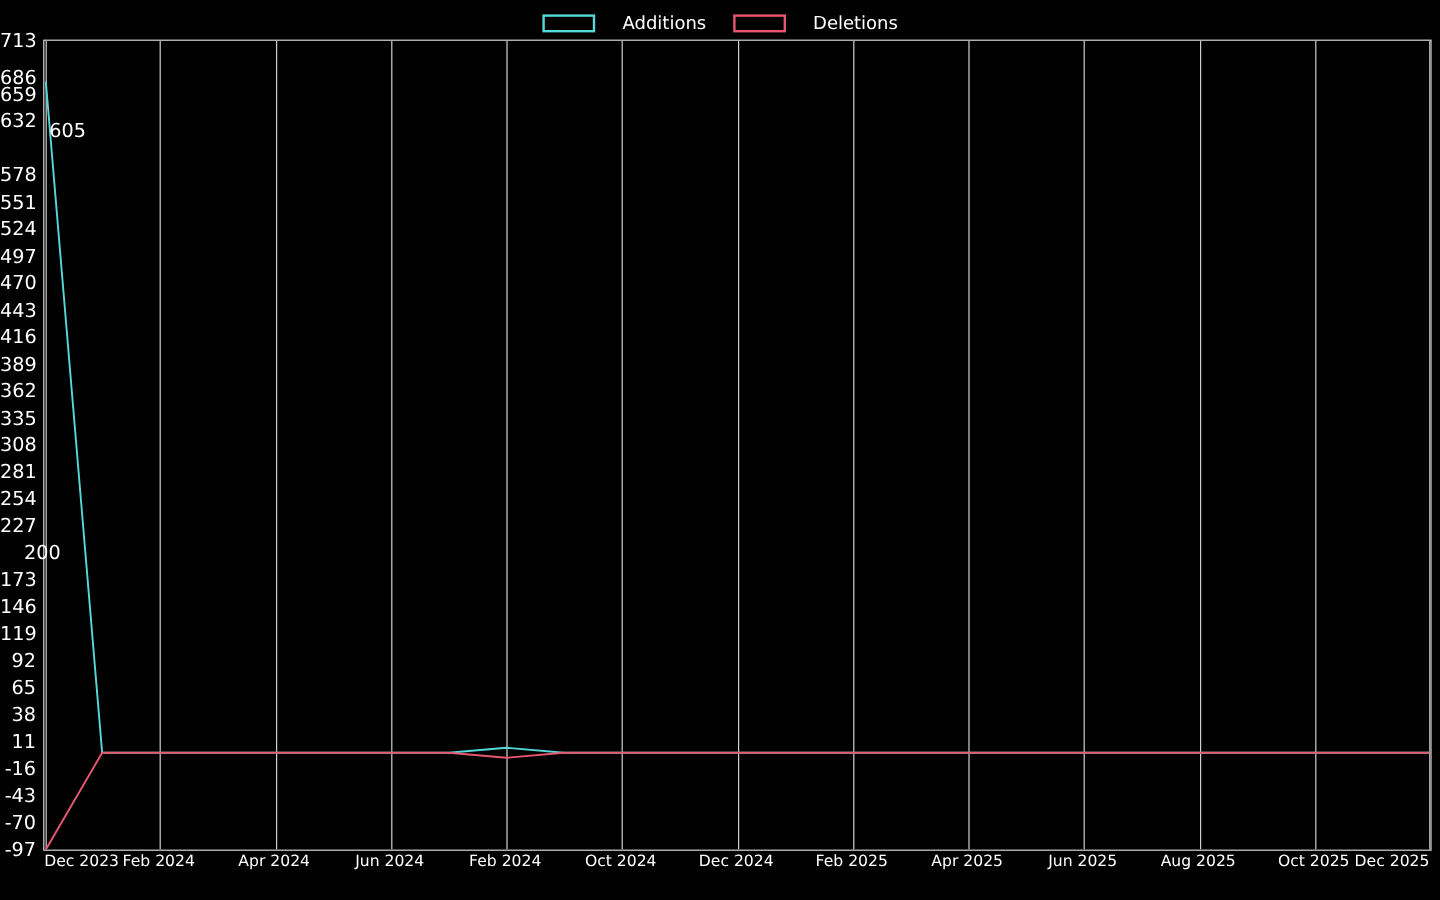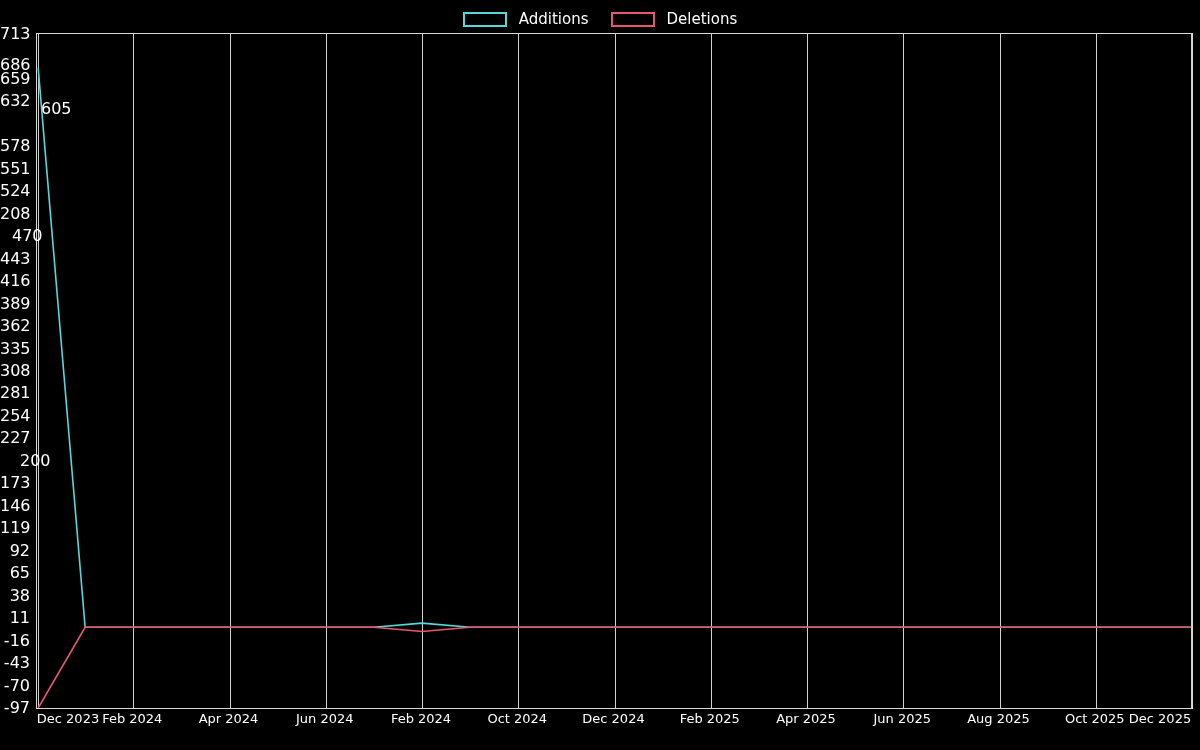--- a/index.html
+++ b/index.html
@@ -28,21 +28,21 @@
     width: 1200px;
     height: 26px;
     display: flex;
     align-items: center;
     justify-content: center;
     gap: 22px;
   }
   .legend-entry {
     display: flex;
     align-items: center;
-    gap: 12px;
+    gap: 23px;
   }
   .legend-swatch {
     width: 44px;
     height: 15px;
     box-sizing: border-box;
     border: 2px solid #ffffff;
     background: transparent;
   }
   .legend-label {
     font-size: 15px;
@@ -166,22 +166,22 @@
       <div class="ytick" style="top: 427.867px; padding-left: 20px;">200</div>
       <div class="ytick" style="top: 405.4px;">227</div>
       <div class="ytick" style="top: 382.933px;">254</div>
       <div class="ytick" style="top: 360.467px;">281</div>
       <div class="ytick" style="top: 338px;">308</div>
       <div class="ytick" style="top: 315.533px;">335</div>
       <div class="ytick" style="top: 293.067px;">362</div>
       <div class="ytick" style="top: 270.6px;">389</div>
       <div class="ytick" style="top: 248.133px;">416</div>
       <div class="ytick" style="top: 225.667px;">443</div>
-      <div class="ytick" style="top: 203.2px; padding-left: 12px;">470</div>
-      <div class="ytick" style="top: 180.733px;">208</div>
+      <div class="ytick" style="top: 203.2px;">470</div>
+      <div class="ytick" style="top: 180.733px;">497</div>
       <div class="ytick" style="top: 158.267px;">524</div>
       <div class="ytick" style="top: 135.8px;">551</div>
       <div class="ytick" style="top: 113.333px;">578</div>
       <div class="ytick" style="top: 76px; margin-left: 41px;">605</div>
       <div class="ytick" style="top: 68.4px;">632</div>
       <div class="ytick" style="top: 45.9333px;">659</div>
       <div class="ytick" style="top: 32px;">686</div>
       <div class="ytick" style="top: 1px;">713</div>
     </div>
   <div class="xlabels" id="xlabels">

